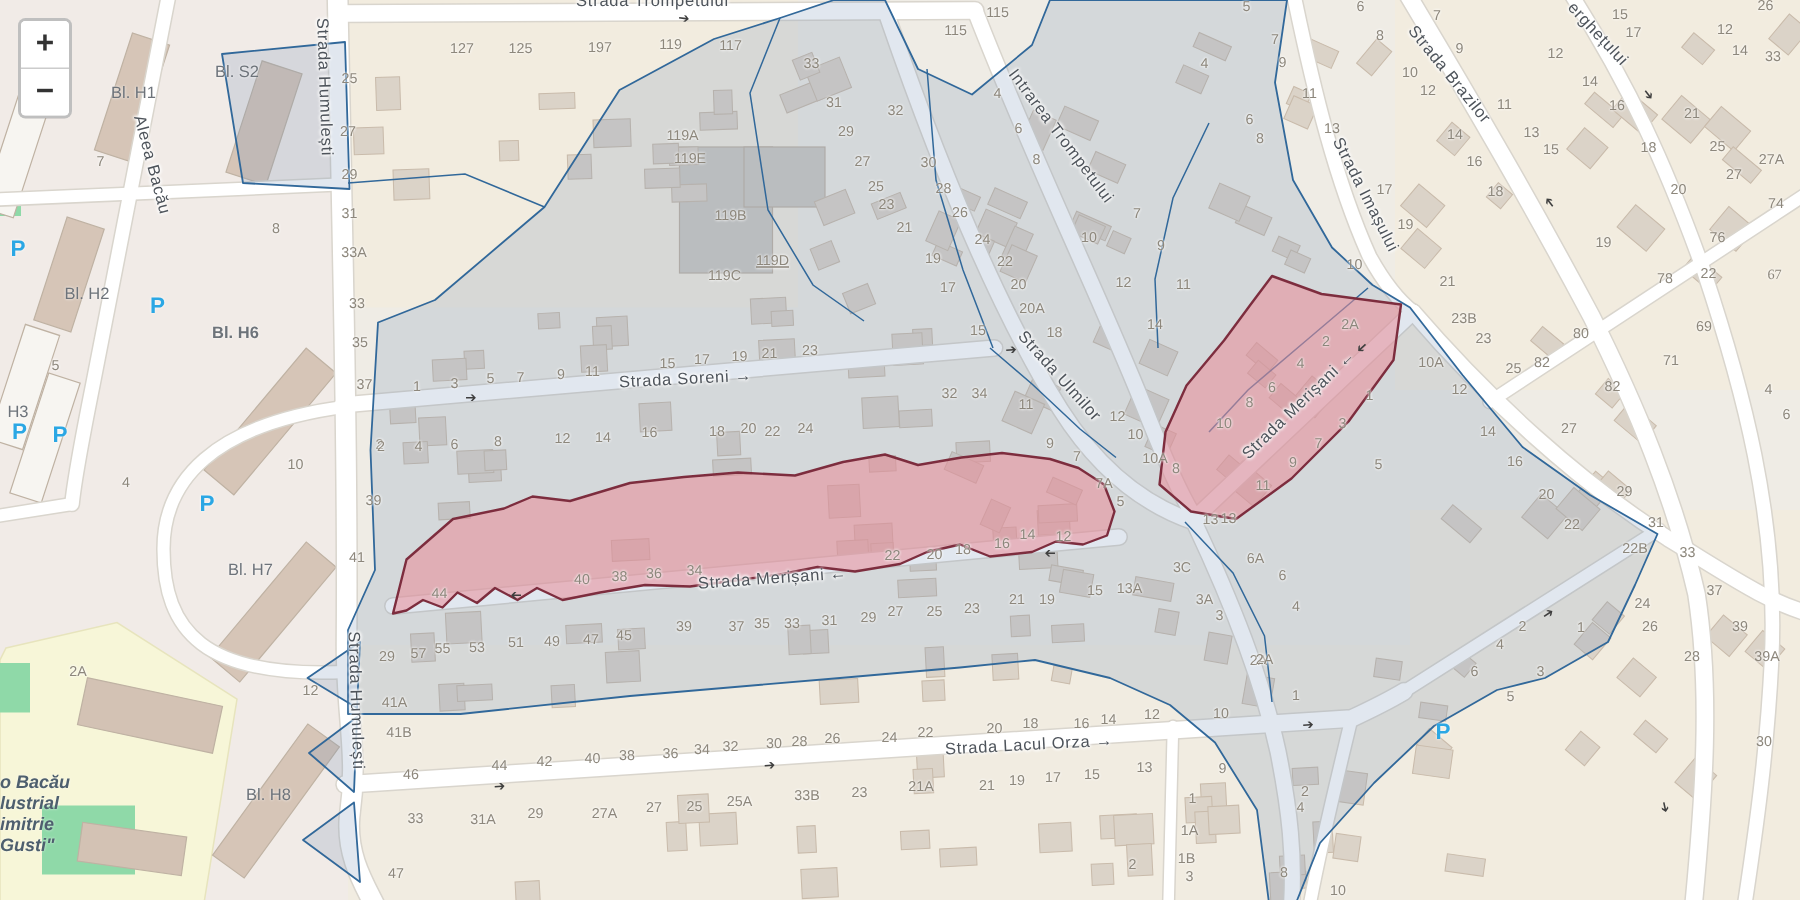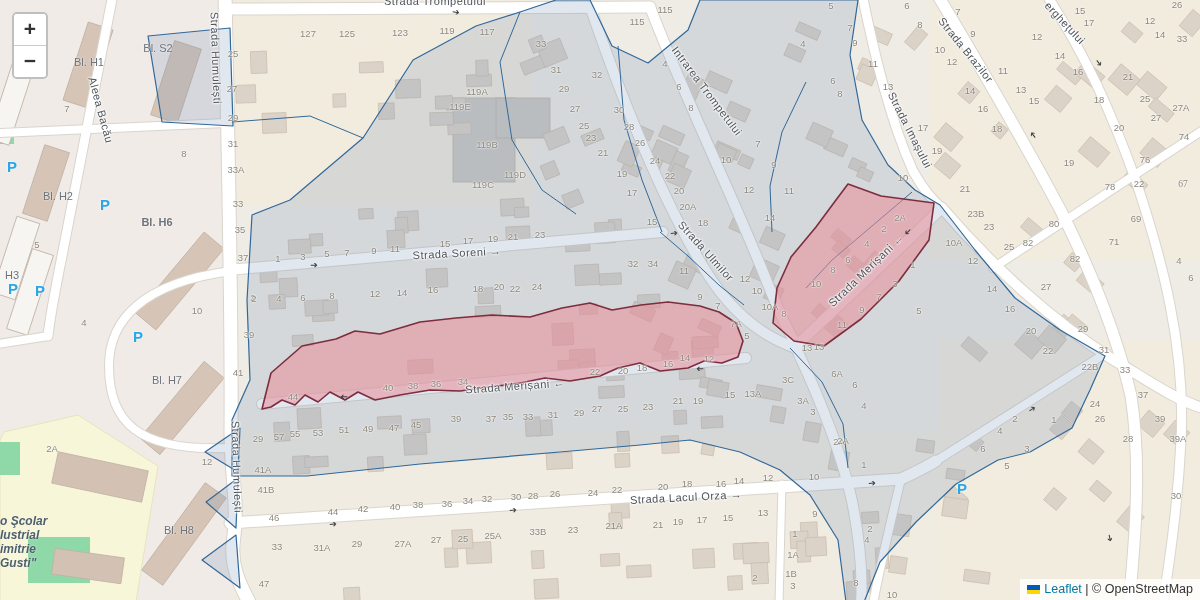--- a/index.html
+++ b/index.html
@@ -318,27 +318,27 @@
       <div class="lbl hn" style="left: 238px; top: 372px;">41</div>
       <div class="lbl hn" style="left: 67px; top: 108px;">7</div>
       <div class="lbl hn" style="left: 184px; top: 153px;">8</div>
       <div class="lbl hn" style="left: 37px; top: 244px;">5</div>
       <div class="lbl hn" style="left: 84px; top: 322px;">4</div>
       <div class="lbl hn" style="left: 197px; top: 310px;">10</div>
       <div class="lbl hn" style="left: 52px; top: 448px;">2A</div>
       <div class="lbl hn" style="left: 207px; top: 461px;">12</div>
       <div class="lbl hn" style="left: 308px; top: 33px;">127</div>
       <div class="lbl hn" style="left: 347px; top: 33px;">125</div>
-      <div class="lbl hn" style="left: 400px; top: 32px;">123</div>
+      <div class="lbl hn" style="left: 400px; top: 32px;">197</div>
       <div class="lbl hn" style="left: 447px; top: 30px;">119</div>
       <div class="lbl hn" style="left: 487px; top: 31px;">117</div>
-      <div class="lbl hn" style="left: 477px; top: 91px;">119A</div>
+      <div class="lbl hn" style="left: 455px; top: 91px;">119A</div>
       <div class="lbl hn" style="left: 460px; top: 106px;">119E</div>
       <div class="lbl hn" style="left: 487px; top: 144px;">119B</div>
-      <div class="lbl hn" style="left: 515px; top: 174px;">119D</div>
+      <div class="lbl hn" style="left: 515px; top: 174px; text-decoration: underline;">119D</div>
       <div class="lbl hn" style="left: 483px; top: 184px;">119C</div>
       <div class="lbl hn" style="left: 637px; top: 21px;">115</div>
       <div class="lbl hn" style="left: 665px; top: 9px;">115</div>
       <div class="lbl hn" style="left: 541px; top: 43px;">33</div>
       <div class="lbl hn" style="left: 556px; top: 69px;">31</div>
       <div class="lbl hn" style="left: 564px; top: 88px;">29</div>
       <div class="lbl hn" style="left: 575px; top: 108px;">27</div>
       <div class="lbl hn" style="left: 584px; top: 125px;">25</div>
       <div class="lbl hn" style="left: 591px; top: 137px;">23</div>
       <div class="lbl hn" style="left: 603px; top: 152px;">21</div>
@@ -590,21 +590,21 @@
       <div class="lbl sl" style="left: 866px; top: 270px; transform: translate(-50%, -50%) rotate(-44deg);">Strada Merișani ←</div>
       <div class="lbl sl" style="left: 686px; top: 497px; transform: translate(-50%, -50%) rotate(-3deg);">Strada Lacul Orza →</div>
       <div class="lbl sl" style="left: 237px; top: 467px; transform: translate(-50%, -50%) rotate(88deg);">Strada Humulești</div>
       <div class="lbl blk" style="left: 89px; top: 62px;">Bl. H1</div>
       <div class="lbl blk" style="left: 158px; top: 48px;">Bl. S2</div>
       <div class="lbl blk" style="left: 58px; top: 196px;">Bl. H2</div>
       <div class="lbl blk" style="left: 12px; top: 275px;">H3</div>
       <div class="lbl blk" style="left: 157px; top: 222px; font-weight: bold;">Bl. H6</div>
       <div class="lbl blk" style="left: 167px; top: 380px;">Bl. H7</div>
       <div class="lbl blk" style="left: 179px; top: 530px;">Bl. H8</div>
-      <div class="school-line" style="left: 0px; top: 514px;">o Şcolar</div>
+      <div class="school-line" style="left: 0px; top: 514px;">o Bacău</div>
       <div class="school-line" style="left: 0px; top: 528px;">lustrial</div>
       <div class="school-line" style="left: 0px; top: 542px;">imitrie</div>
       <div class="school-line" style="left: 0px; top: 556px;">Gusti"</div>
       <div class="lbl pk" style="left: 12px; top: 166px; color: rgb(43, 167, 228);">P</div>
       <div class="lbl pk" style="left: 13px; top: 288px; color: rgb(43, 167, 228);">P</div>
       <div class="lbl pk" style="left: 40px; top: 290px; color: rgb(43, 167, 228);">P</div>
       <div class="lbl pk" style="left: 105px; top: 204px; color: rgb(43, 167, 228);">P</div>
       <div class="lbl pk" style="left: 138px; top: 336px; color: rgb(43, 167, 228);">P</div>
       <div class="lbl pk" style="left: 962px; top: 488px; color: rgb(43, 167, 228);">P</div>
       <div class="lbl ar" style="left: 314px; top: 265px;">➔</div>
@@ -620,18 +620,13 @@
       <div class="lbl ar" style="left: 872px; top: 483px; transform: translate(-50%, -50%) rotate(-4deg);">➔</div>
       <div class="lbl ar" style="left: 1032px; top: 409px; transform: translate(-50%, -50%) rotate(-33deg);">➔</div>
       <div class="lbl ar" style="left: 1110px; top: 538px; transform: translate(-50%, -50%) rotate(78deg);">➔</div>
     </div>
 
   <div class="zoomctl">
     <span class="zbtn">+</span>
     <span class="zbtn">−</span>
   </div>
 
-  <div class="attrib">
-    <span class="flag"><i id="flag-top" style="background: rgb(0, 91, 187);"></i><i id="flag-bot" style="background: rgb(255, 213, 0);"></i></span><a>Leaflet</a>
-    <span>|</span>
-    <span>© OpenStreetMap</span>
-  </div>
 </div>
 
 </body></html>

